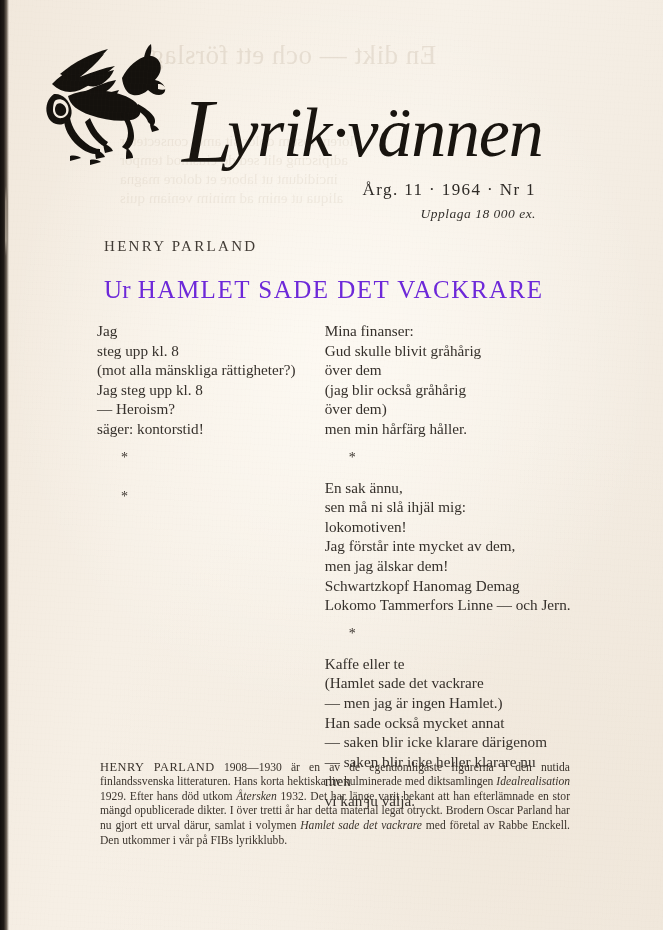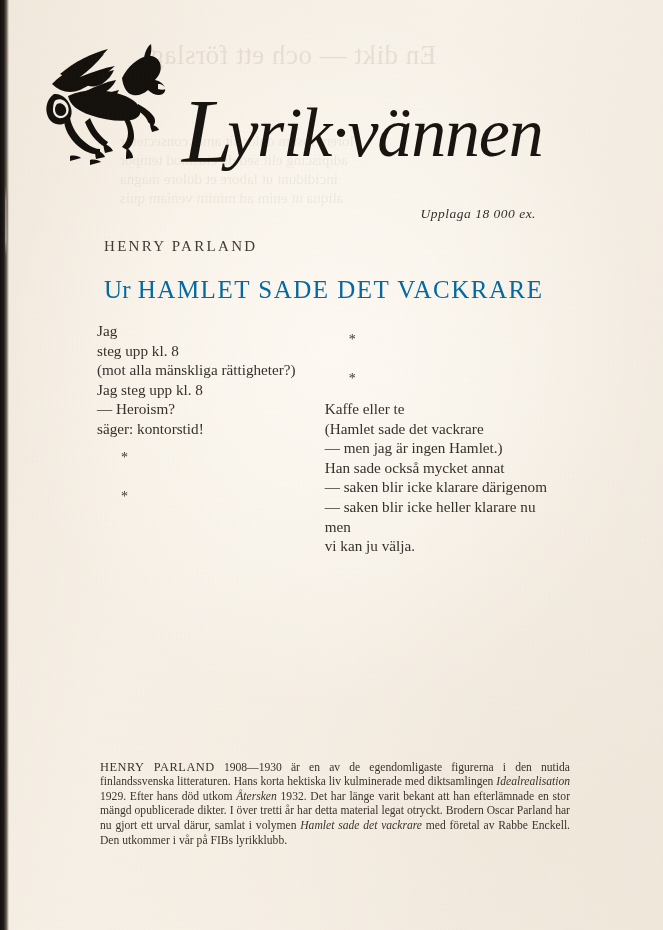--- a/index.html
+++ b/index.html
@@ -133,21 +133,21 @@
     font-size: 15px;
     letter-spacing: 2.3px;
     color: #413b35;
     white-space: nowrap;
   }
   .poem-title {
     position: absolute;
     left: 104px; top: 276px;
     font-size: 25px;
     letter-spacing: 1.5px;
-    color: #0369a1;
+    color: #6d28d9;
     white-space: nowrap;
   }
   .poem-title .ur {
     letter-spacing: .2px;
     margin-right: 7px;
   }
 
   
   .poem {
     position: absolute;
@@ -236,39 +236,53 @@
 
       <path d="M56 80 C60 90 66 99 74 104 L71 109 C62 104 55 95 51 84 Z"></path>
       <path d="M70 106 C74 107 78 110 79 113 L71 115 C70 111 69 108 70 106 Z"></path>
 
       <path d="M36 118 C40 117 45 118 47 120 L36 123 Z"></path>
       <path d="M56 122 C60 121 65 122 67 124 L56 127 Z"></path>
     </svg>
 
     <div class="wordmark"><span class="drop">L</span><span>yrik·vännen</span></div>
 
+    <div class="issue-line">Årg. 11 · 1964 · Nr 1</div>
     <div class="print-run">Upplaga 18 000 ex.</div>
   </div>
 
   <div class="author-kicker">HENRY PARLAND</div>
   <div class="poem-title"><span class="ur">Ur</span><span>HAMLET SADE DET VACKRARE</span></div>
 
   <div class="poem">
     <div class="poem-col">
       <div class="stanza">Jag
 steg upp kl. 8
 (mot alla mänskliga rättigheter?)
 Jag steg upp kl. 8
 — Heroism?
 säger: kontorstid!</div>
       <div class="sep">*</div>
       <div class="sep">*</div>
     </div>
     <div class="poem-col right">
-      <div class="sep">*</div>
+      <div class="stanza">Mina finanser:
+Gud skulle blivit gråhårig
+över dem
+(jag blir också gråhårig
+över dem)
+men min hårfärg håller.</div>
+      <div class="sep">*</div>
+      <div class="stanza">En sak ännu,
+sen må ni slå ihjäl mig:
+lokomotiven!
+Jag förstår inte mycket av dem,
+men jag älskar dem!
+Schwartzkopf Hanomag Demag
+Lokomo Tammerfors Linne — och Jern.</div>
       <div class="sep">*</div>
       <div class="stanza">Kaffe eller te
 (Hamlet sade det vackrare
 — men jag är ingen Hamlet.)
 Han sade också mycket annat
 — saken blir icke klarare därigenom
 — saken blir icke heller klarare nu
 men
 vi kan ju välja.</div>
     </div>

